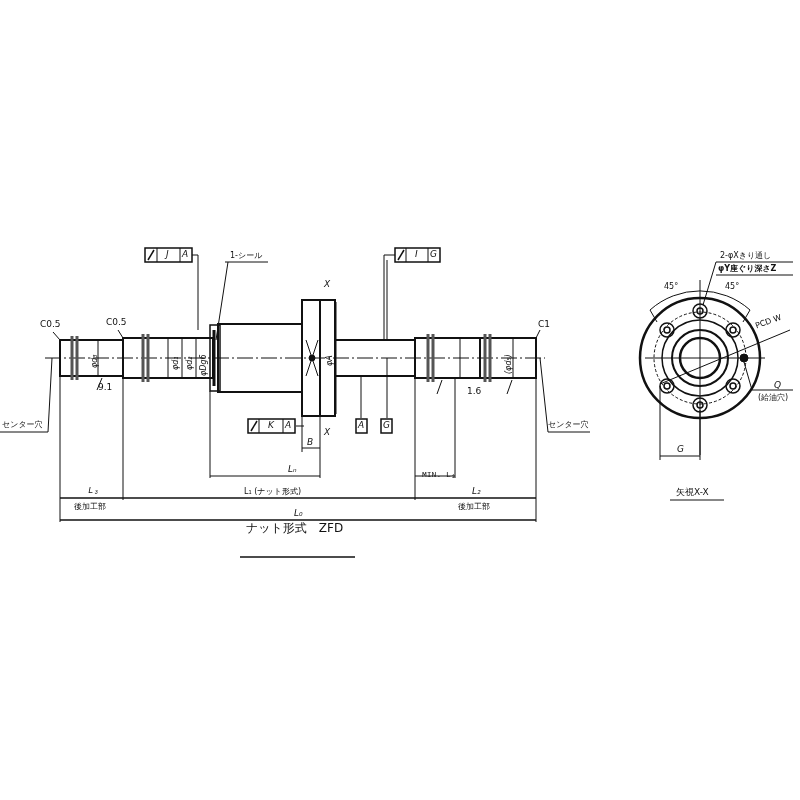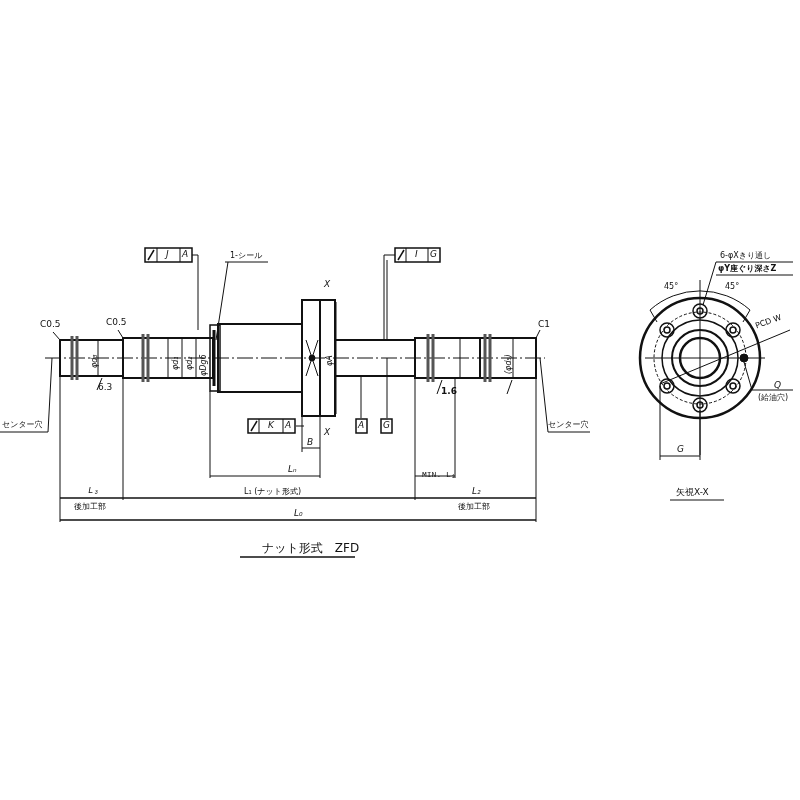--- a/index.html
+++ b/index.html
@@ -156,22 +156,22 @@
   .it{font-style:italic;}
   .rot{transform:rotate(-90deg);transform-origin:left top;}
 </style>
 
 <div class="lbl s9" style="left:40px;top:320px;">C0.5</div>
 <div class="lbl s9" style="left:106px;top:318px;">C0.5</div>
 <div class="lbl s9" style="left:538px;top:320px;">C1</div>
 <div class="lbl s8" style="left:2px;top:421px;">センター穴</div>
 <div class="lbl s8" style="left:548px;top:421px;">センター穴</div>
 <div class="lbl s8" style="left:230px;top:252px;">1-シール</div>
-<div class="lbl s9" style="left:98px;top:383px;">6.3</div>
-<div class="lbl s9" style="left:441px;top:387px;font-weight:bold;">1.6</div>
+<div class="lbl s9" style="left:98px;top:383px;">9.1</div>
+<div class="lbl s9" style="left:467px;top:387px;">1.6</div>
 
 <div class="lbl s8 it rot" style="left:91px;top:368px;">φd₃</div>
 <div class="lbl s8 it rot" style="left:172px;top:370px;">φd₁</div>
 <div class="lbl s8 it rot" style="left:186px;top:370px;">φd₂</div>
 <div class="lbl s8 it rot" style="left:200px;top:376px;">φDg6</div>
 <div class="lbl s8 it rot" style="left:326px;top:366px;">φA</div>
 <div class="lbl s8 it rot" style="left:505px;top:374px;">(φd₅)</div>
 
 <div class="lbl s9 it" style="left:324px;top:280px;">X</div>
 <div class="lbl s9 it" style="left:324px;top:428px;">X</div>
@@ -188,23 +188,23 @@
 <div class="lbl s9 it" style="left:307px;top:438px;">B</div>
 <div class="lbl s9 it" style="left:260px;top:465px;padding-left:28px;">Lₙ</div>
 <div class="lbl s8" style="left:422px;top:471px;font-family:Liberation Mono, monospace;">MIN. L₁</div>
 <div class="lbl s9 it" style="left:88px;top:487px;font-family:Liberation Mono, monospace;">L₃</div>
 <div class="lbl s8" style="left:244px;top:488px;">L₁ (ナット形式)</div>
 <div class="lbl s9 it" style="left:472px;top:487px;">L₂</div>
 <div class="lbl s9 it" style="left:294px;top:509px;">L₀</div>
 <div class="lbl s8" style="left:74px;top:503px;">後加工部</div>
 <div class="lbl s8" style="left:458px;top:503px;">後加工部</div>
 
-<div class="lbl s12" style="left:246px;top:542px;margin-left:16px;">ナット形式　ZFD</div>
-
-<div class="lbl s8" style="left:720px;top:252px;">6-φXきり通し</div>
+<div class="lbl s12" style="left:246px;top:522px;">ナット形式　ZFD</div>
+
+<div class="lbl s8" style="left:720px;top:252px;">2-φXきり通し</div>
 <div class="lbl s8" style="left:718px;top:265px;font-weight:bold;">φY座ぐり深さZ</div>
 <div class="lbl s8" style="left:664px;top:283px;">45°</div>
 <div class="lbl s8" style="left:725px;top:283px;">45°</div>
 <div class="lbl s8" style="left:755px;top:318px;transform:rotate(-20deg);">PCD  W</div>
 <div class="lbl s9 it" style="left:774px;top:381px;">Q</div>
 <div class="lbl s8" style="left:758px;top:394px;">(給油穴)</div>
 <div class="lbl s9 it" style="left:677px;top:445px;">G</div>
 <div class="lbl s9" style="left:676px;top:488px;">矢視X-X</div>
 
 </body></html>

